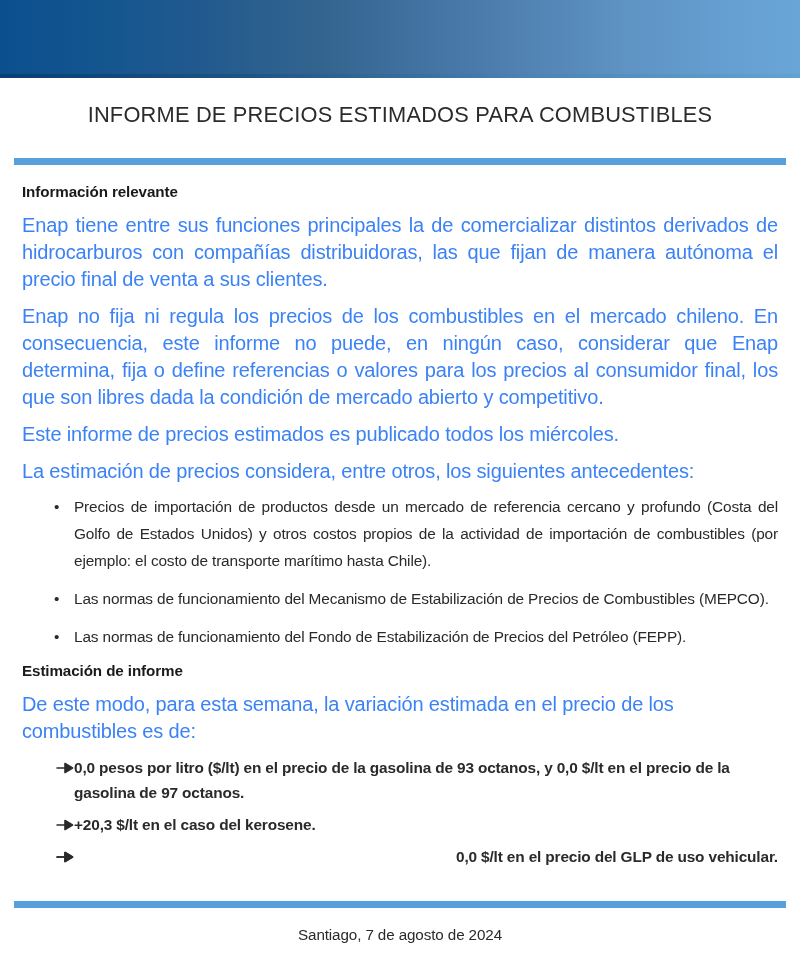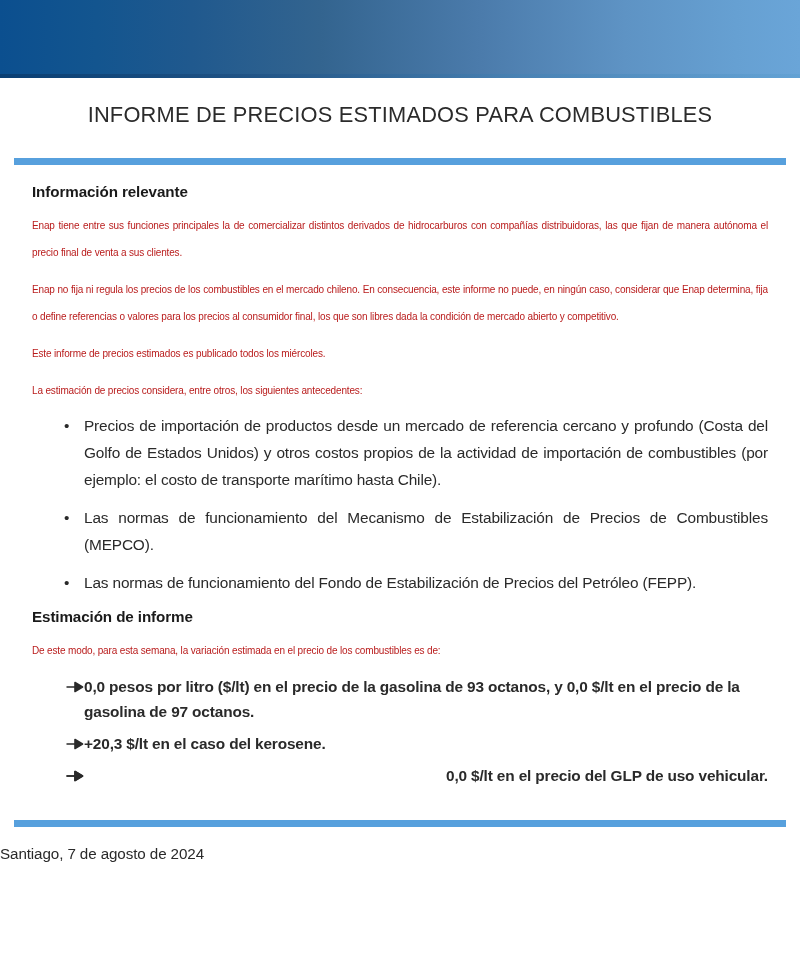--- a/index.html
+++ b/index.html
@@ -66,38 +66,38 @@
   .rule {
     height: 7px;
     background: #57a0dd;
     margin: 0 14px;
   }
   .rule-top { margin-top: 6px; }
   .rule-bottom { margin-top: 0; }
 
   
   .content {
-    padding: 0 32px;
+    padding: 0 22px;
     box-sizing: border-box;
     width: 800px;
   }
   .section-heading {
     font-weight: bold;
     font-size: 15.2px;
     color: #1a1a1a;
     margin: 0;
     letter-spacing: -0.1px;
     font-family: "Liberation Sans Narrow", "Liberation Sans", sans-serif;
   }
   .para {
-    font-size: 10px;
+    font-size: 20px;
     line-height: 27px;
     margin: 0;
     text-align: justify;
-    color: #b91c1c;
+    color: #3b82f6;
     letter-spacing: -0.15px;
     font-family: "Liberation Sans Narrow", "Liberation Sans", sans-serif;
   }
   .para.nojustify { text-align: left; }
 
   .sp-18 { height: 18px; }
   .sp-12 { height: 12px; }
   .sp-10 { height: 10px; }
   .sp-8  { height: 8px; }
 
@@ -152,20 +152,21 @@
     left: 34px;
     top: 7px;
     width: 18px;
     height: 12px;
     display: block;
   }
   .arrow-marker svg { display: block; }
 
   
   .footer-date {
+    text-align: center;
     font-size: 15.2px;
     color: #2a2a2a;
     letter-spacing: -0.1px;
     font-family: "Liberation Sans Narrow", "Liberation Sans", sans-serif;
   }
 </style>
 </head>
 <body>
 
 <div class="header-banner"></div>

